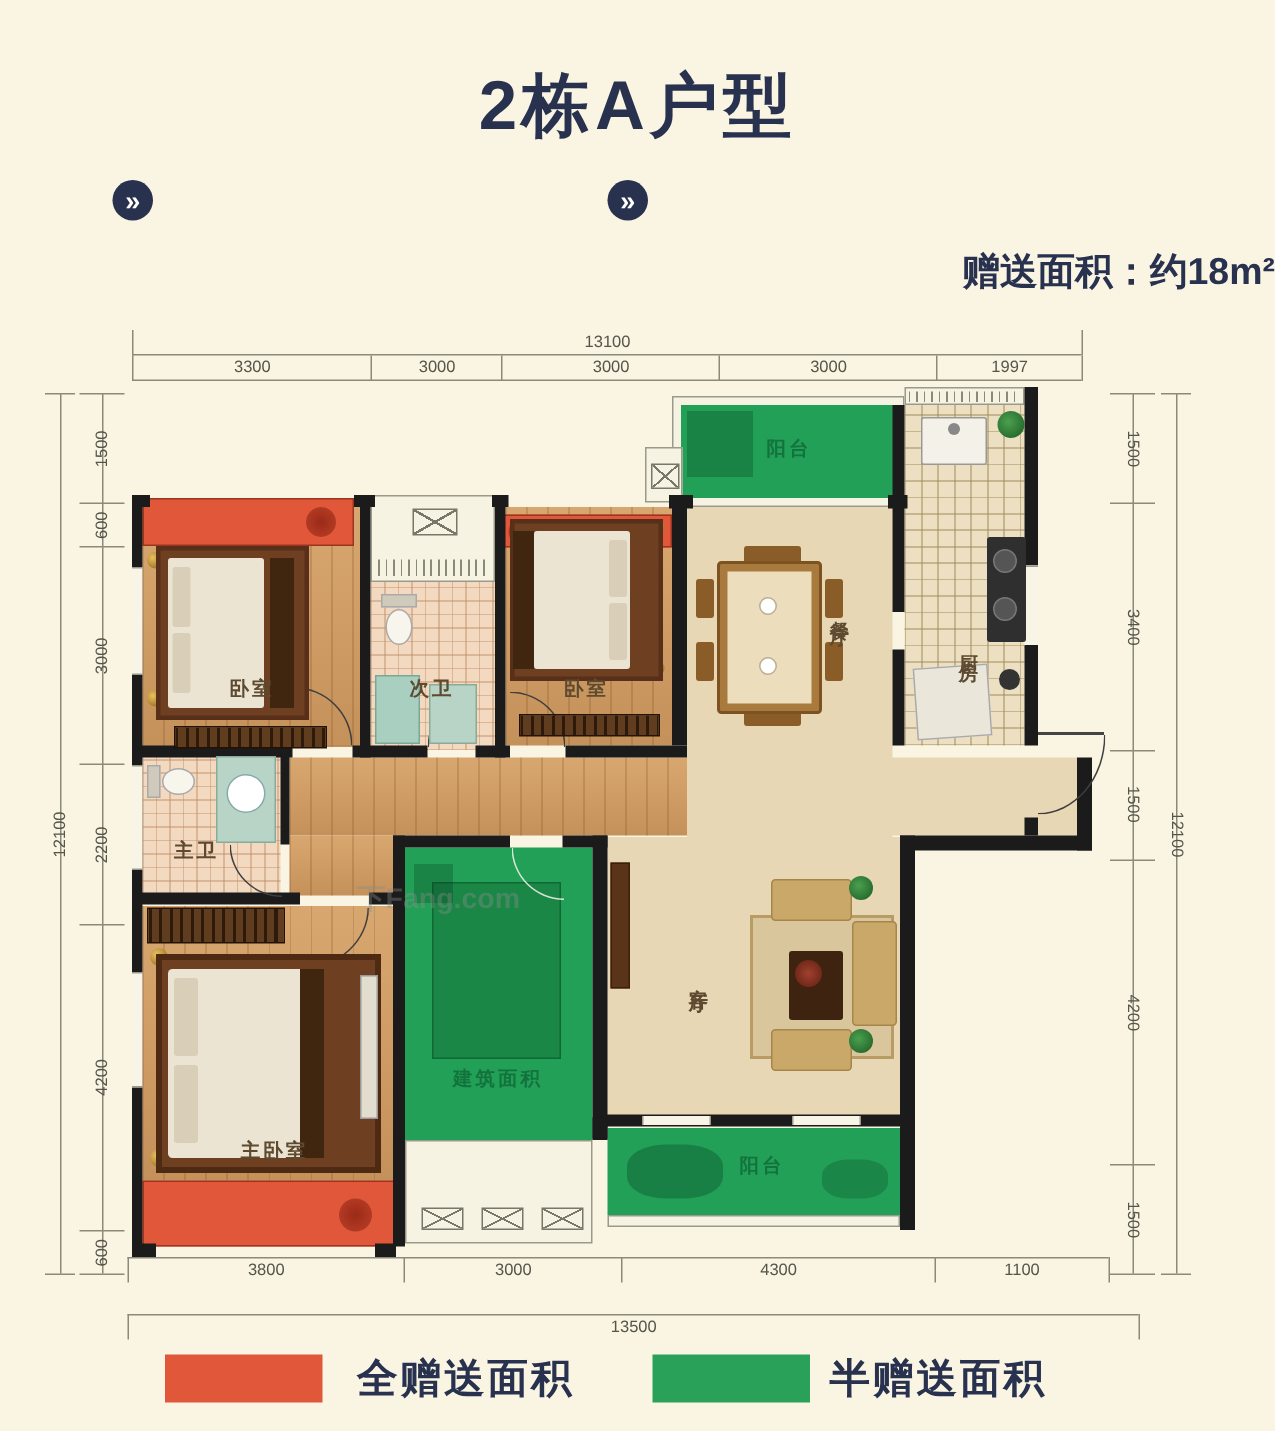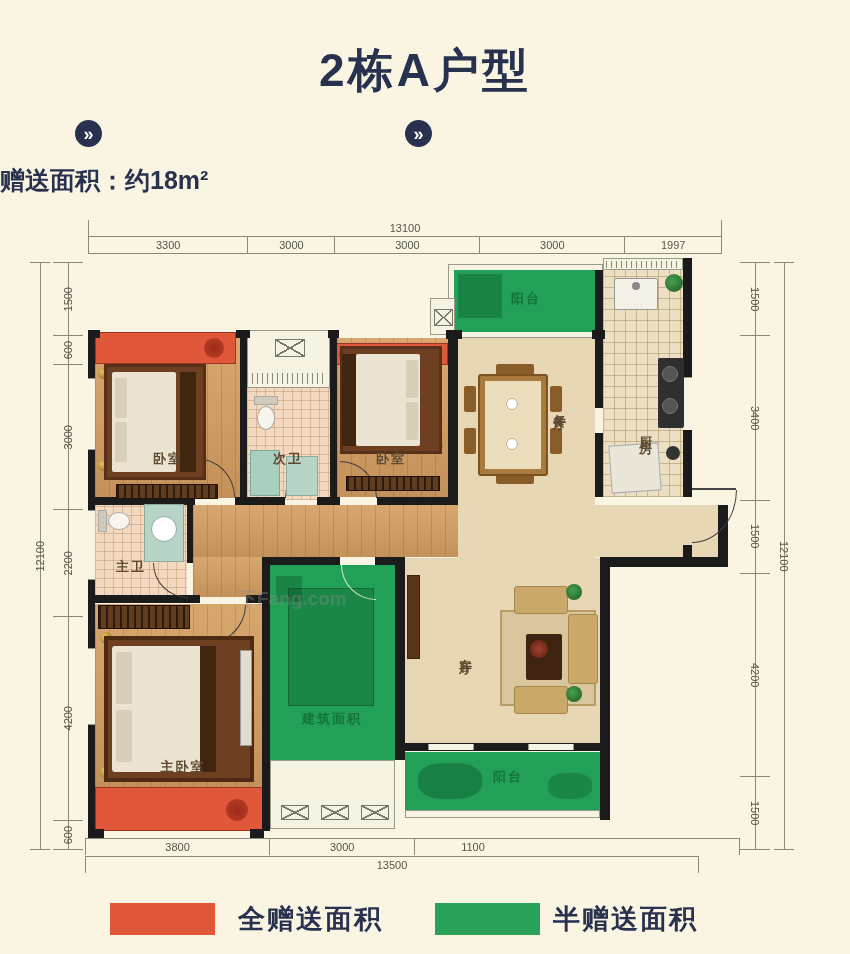--- a/index.html
+++ b/index.html
@@ -5,21 +5,21 @@
   html,body{margin:0;padding:0}
   body{width:850px;height:954px;background:#faf5e3;position:relative;overflow:hidden;
        font-family:"Liberation Sans",sans-serif}
   .title{position:absolute;left:0;right:0;top:40px;text-align:center;font-size:46px;
          font-weight:bold;color:#28324f;letter-spacing:3px}
   .feature{position:absolute;display:flex;align-items:center;gap:10px;font-size:25px;
            font-weight:bold;color:#28324f}
   .bullet{display:inline-flex;width:27px;height:27px;border-radius:50%;background:#28324f;
           color:#fff;align-items:center;justify-content:center;font-size:18px;font-weight:bold;
           line-height:1;flex:0 0 auto}
-  .bonus{position:absolute;left:0;right:0;top:164px;text-align:left;font-size:25px;
+  .bonus{position:absolute;left:0;right:0;top:164px;text-align:right;font-size:25px;
          font-weight:bold;color:#28324f}
   
   .plan{position:absolute;left:88px;top:258px;width:640px;height:595px}
   .wall{position:absolute;background:#1b1b1b}
   .win{position:absolute;background:#f8f4e6;border-top:1px solid #99998a;border-bottom:1px solid #99998a}
   .winh{position:absolute;background:#f8f4e6;border-left:1px solid #99998a;border-right:1px solid #99998a}
   .whitebox{position:absolute;background:#f7f3e3;border:1px solid #9a9a8a;box-sizing:border-box}
   .wood{position:absolute;background:linear-gradient(#d8a76f,#c5915a);
         background-image:repeating-linear-gradient(90deg,rgba(120,70,30,.22) 0 1px,transparent 1px 14px),linear-gradient(#d8a76f,#c5915a)}
   .tile{position:absolute;background:#f2d9c0;
@@ -151,25 +151,28 @@
     </div>
 </div>
 
 <div class="dimh flip" style="left:85px;top:838px;width:655px;height:17px">
   <div class="seg" style="width:28.15%">
       <span>3800</span>
     </div>
   <div class="seg" style="width:22.22%">
       <span>3000</span>
     </div>
+  <div class="seg" style="width:31.85%">
+      <span>4300</span>
+    </div>
   <div class="seg" style="width:17.78%">
       <span>1100</span>
     </div>
 </div>
-<div class="dimh flip" style="left:85px;top:856px;width:614px;height:17px">
+<div class="dimh flip" style="left:85px;top:876px;width:675px;height:17px">
   <div class="seg" style="width:100%">
       <span>13500</span>
     </div>
 </div>
 
 <div class="plan">
 
   <div class="wood" style="left:7px;top:80px;width:145px;height:160px"></div>
   <div class="whitebox" style="left:159px;top:72px;width:83px;height:58px">
     <div class="xbox" style="left:27px;top:8px;width:28px;height:16px"></div>

